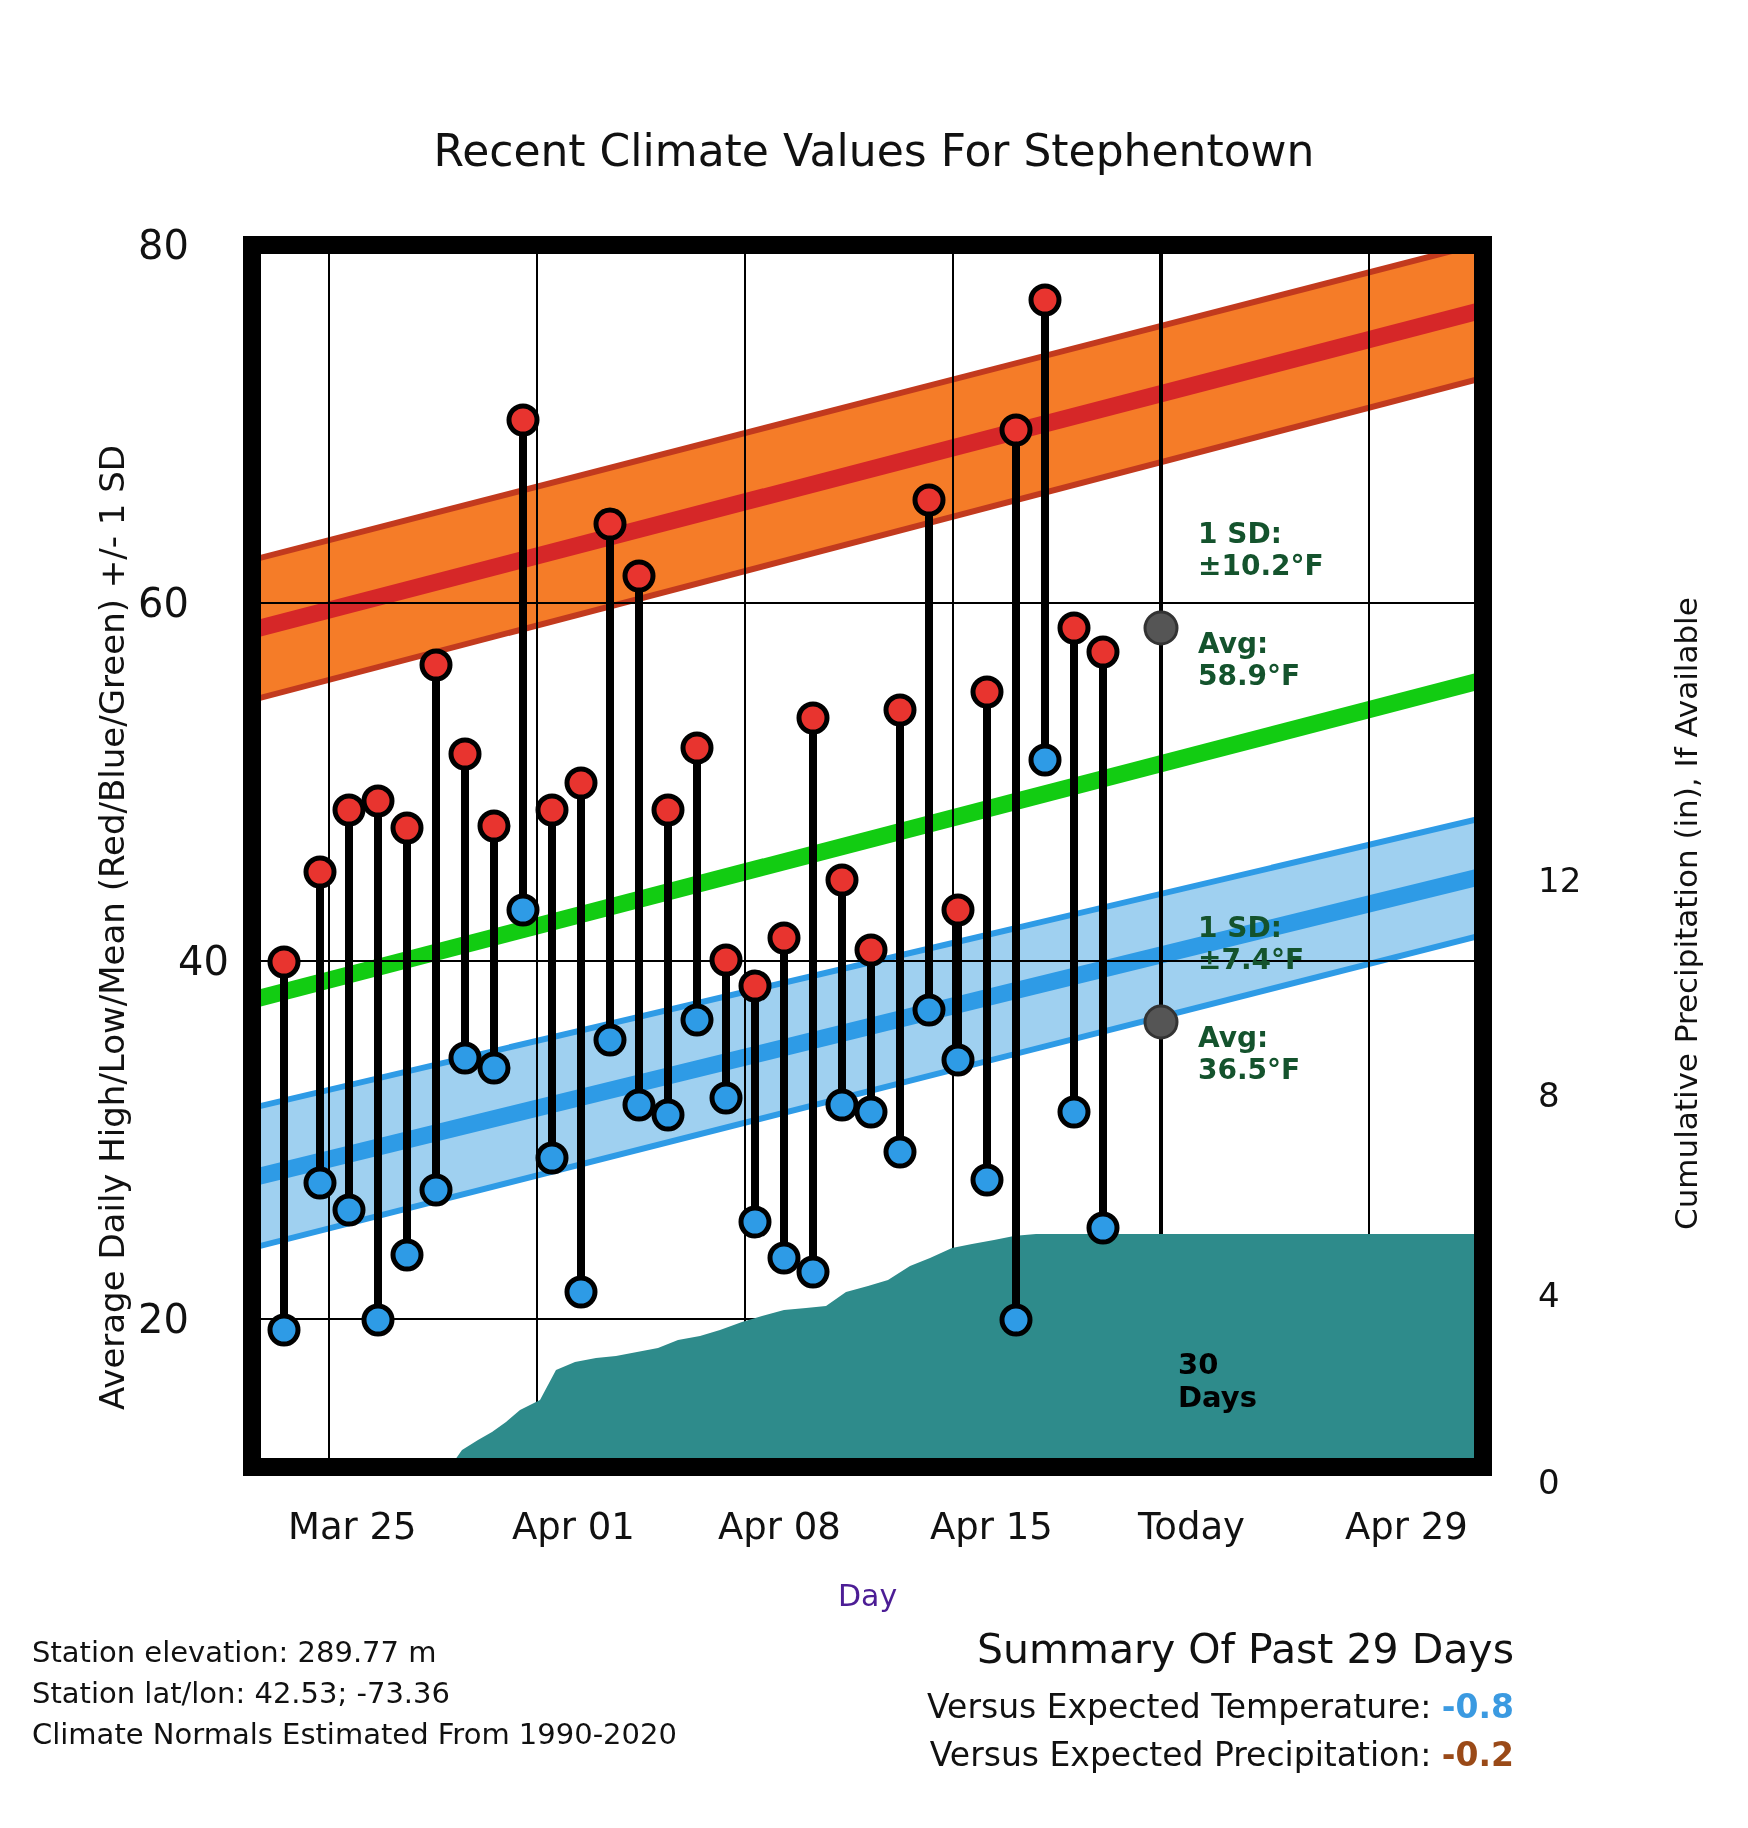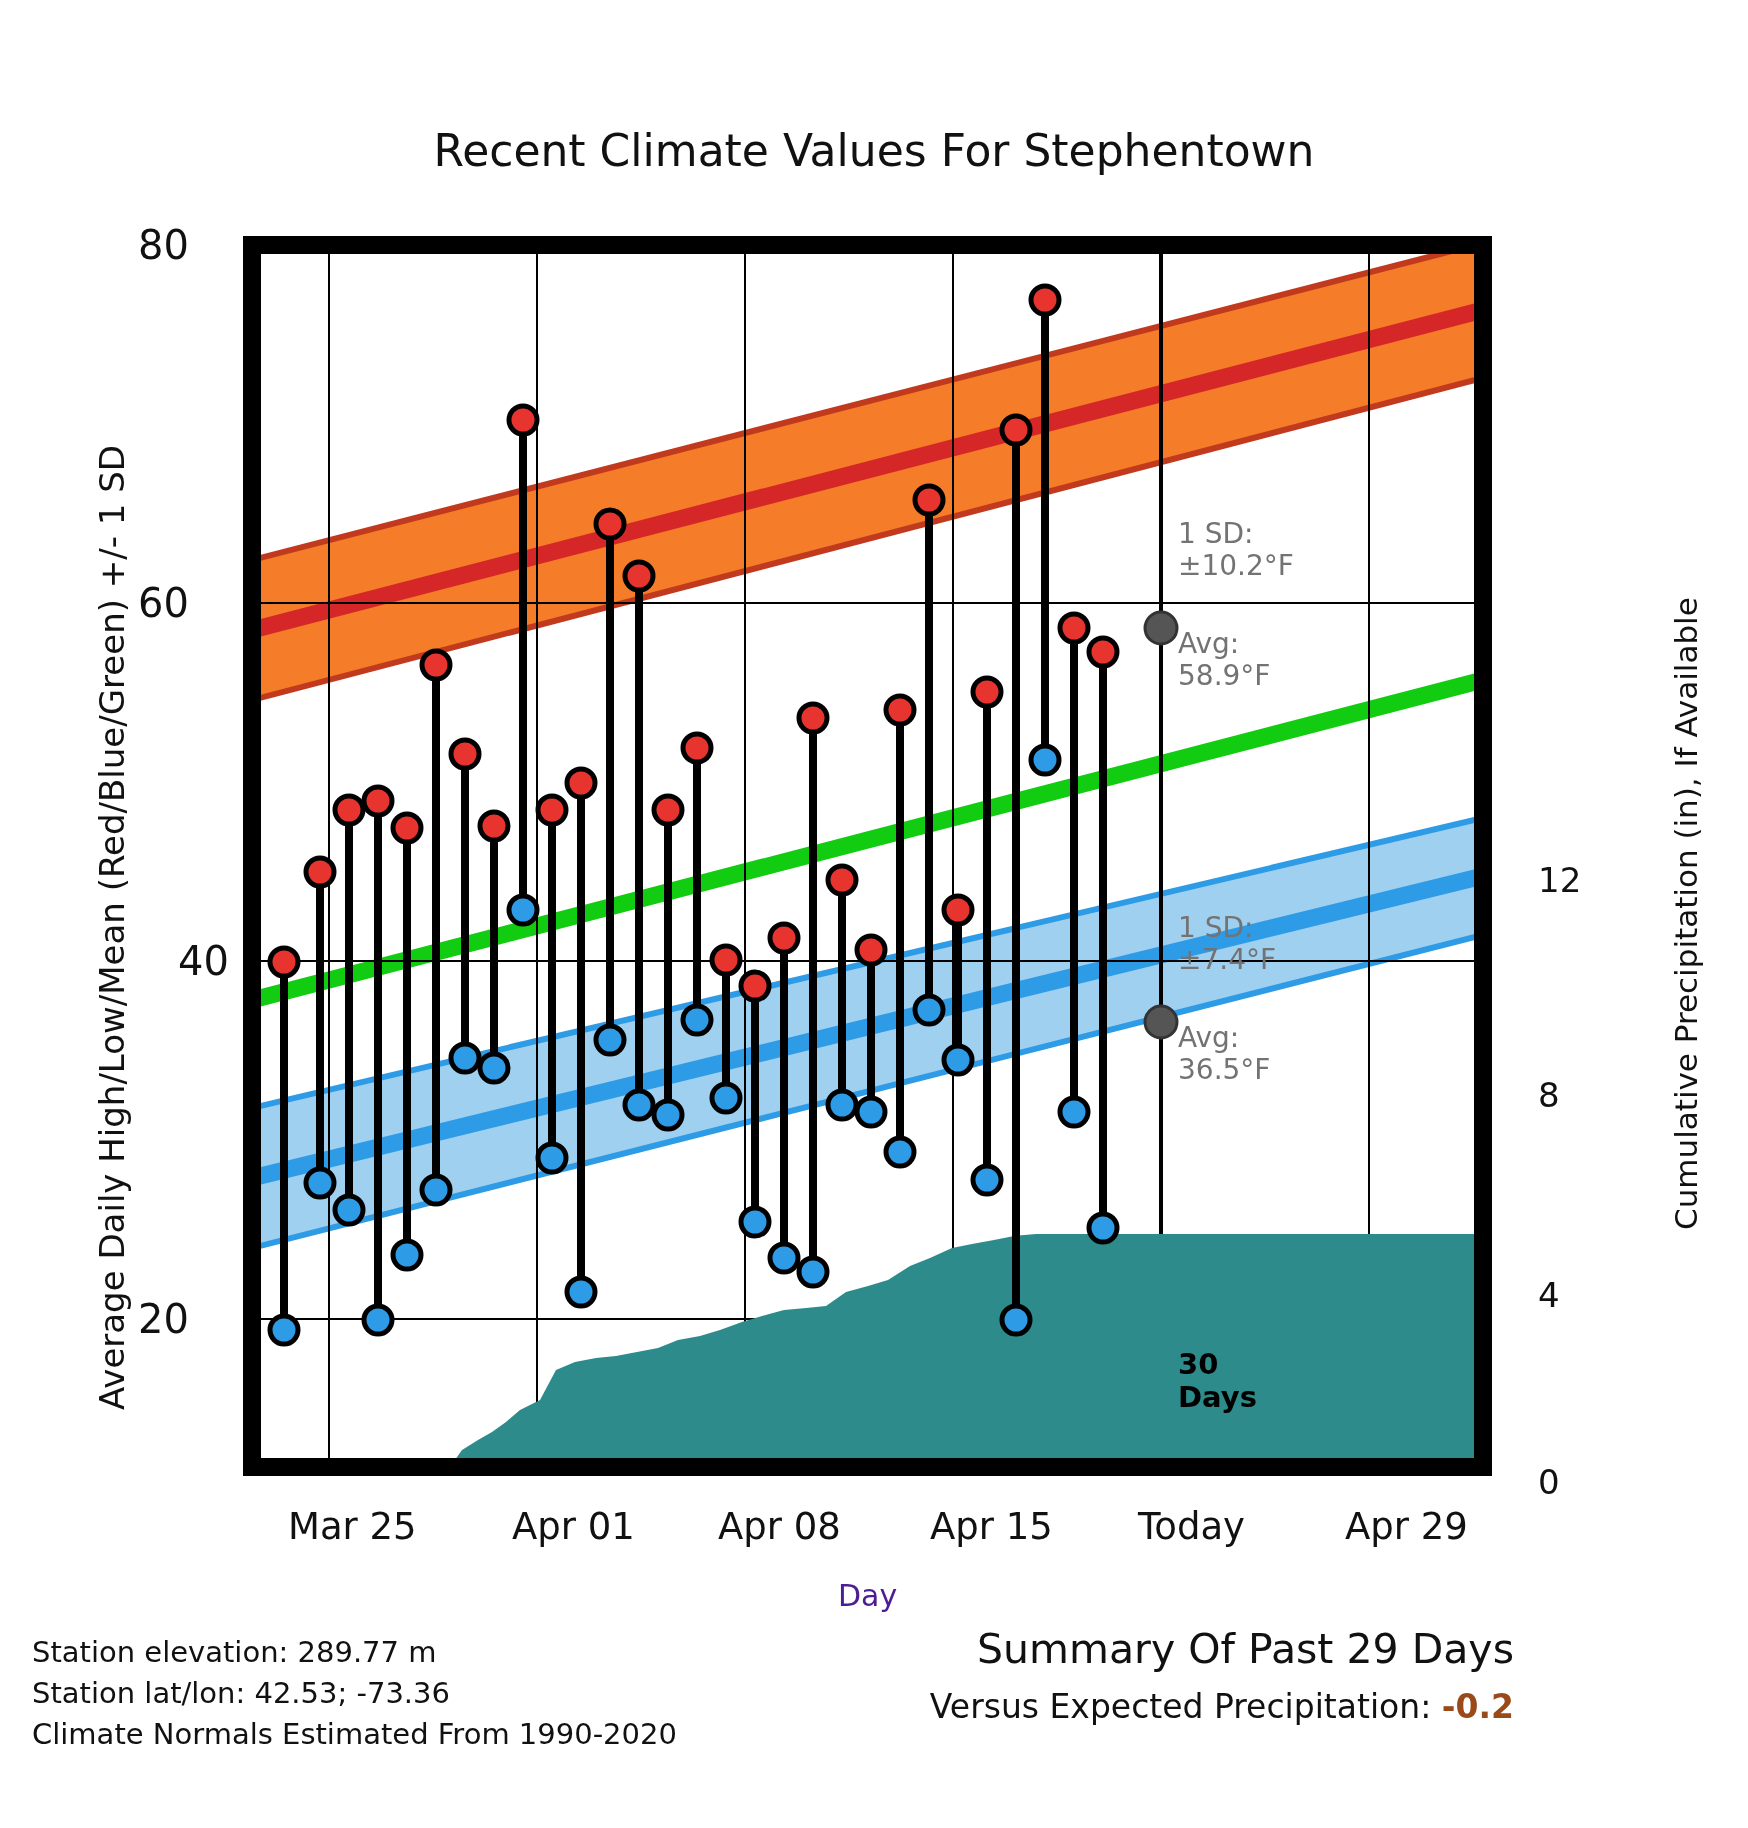--- a/index.html
+++ b/index.html
@@ -5,21 +5,21 @@
   html,body{margin:0;padding:0;background:#ffffff;}
   body{width:1748px;height:1828px;font-family:"DejaVu Sans","Liberation Sans",sans-serif;color:#000;overflow:hidden;position:relative;}
   #chart-root{position:absolute;left:0;top:0;width:1536px;height:1828px;}
   .title{position:absolute;left:0;top:125px;width:1748px;text-align:center;font-size:44px;color:#111;}
   .ylabel-left{position:absolute;transform:rotate(-90deg);transform-origin:left top;font-size:34px;color:#111;white-space:nowrap;}
   .ylabel-right{position:absolute;transform:rotate(-90deg);transform-origin:left top;font-size:31px;color:#111;white-space:nowrap;}
   .xlabel{position:absolute;font-size:30px;color:#4c1d95;}
   .tick-label{position:absolute;font-size:40px;color:#111;}
   .tick-label-r{position:absolute;font-size:34px;color:#111;}
   .xtick-label{position:absolute;font-size:37px;color:#111;}
-  .annot{position:absolute;font-size:28px;font-weight:normal;color:#737373;line-height:1.15;white-space:pre;}
+  .annot{position:absolute;font-size:28px;font-weight:bold;color:#14532d;line-height:1.15;white-space:pre;margin-left:20px;}
   .daysmark{position:absolute;font-size:29px;font-weight:bold;color:#000;line-height:1.15;white-space:pre;}
   .footer-left{position:absolute;left:32px;top:1632px;font-size:29px;line-height:1.42;color:#111;}
   .footer-right{position:absolute;right:22px;top:1620px;font-size:33px;line-height:1.45;color:#111;text-align:right;}
   .fr-row{white-space:nowrap;}
   .fr-val{font-weight:bold;}
   .v-temp{color:#3b9ae1;font-weight:bold;}
   .v-prec{color:#9a4a18;font-weight:bold;}
   .sum-title{font-size:41px;margin-bottom:4px;}
 </style>
 </head>
@@ -211,18 +211,22 @@
 
   <div class="footer-left">
     <div>Station elevation: 289.77 m</div>
     <div>Station lat/lon: 42.53; -73.36</div>
     <div>Climate Normals Estimated From 1990-2020</div>
   </div>
 
   <div class="footer-right">
     <div class="sum-title">Summary Of Past 29 Days</div>
     <div class="fr-row">
+      <span>Versus Expected Temperature:</span>
+      <span class="v-temp">-0.8</span>
+    </div>
+    <div class="fr-row">
       <span>Versus Expected Precipitation:</span>
       <span class="v-prec">-0.2</span>
     </div>
   </div>
 
 </div>
 
 </body></html>

